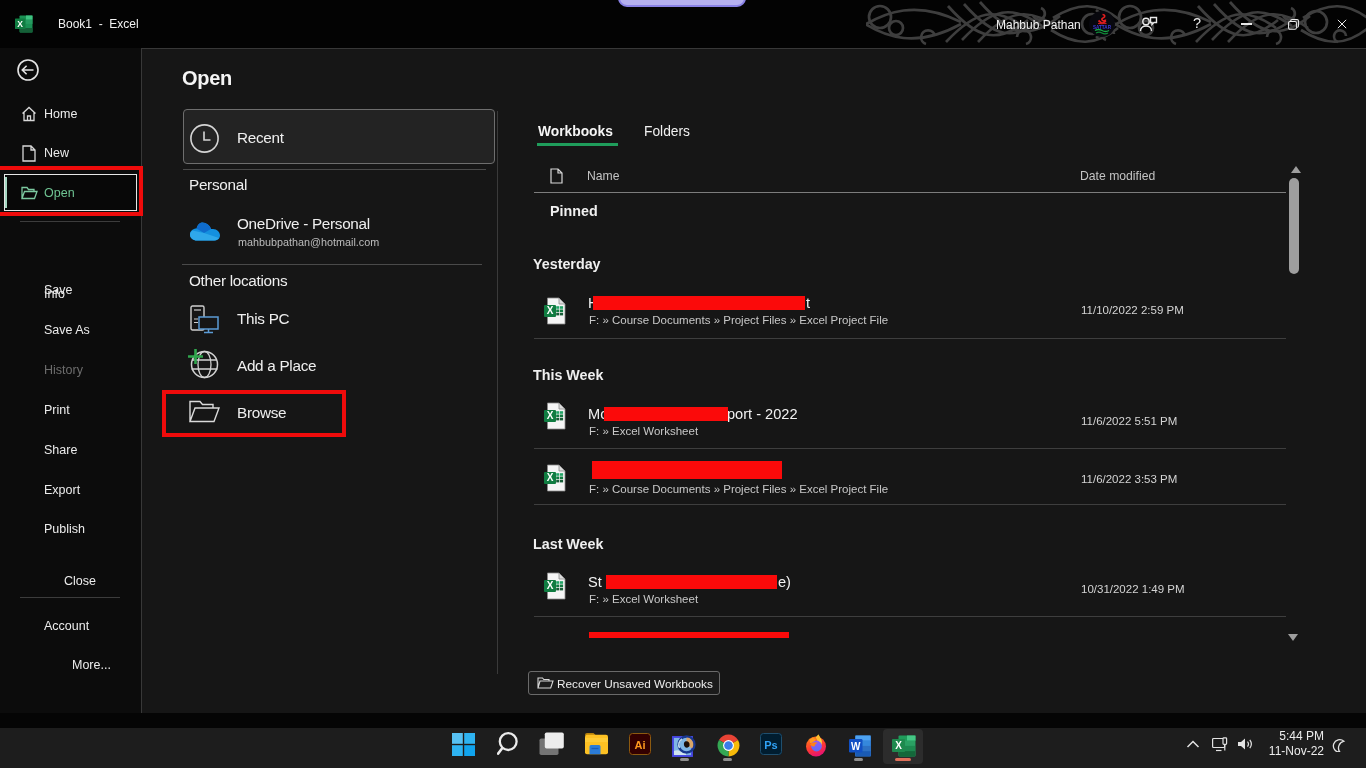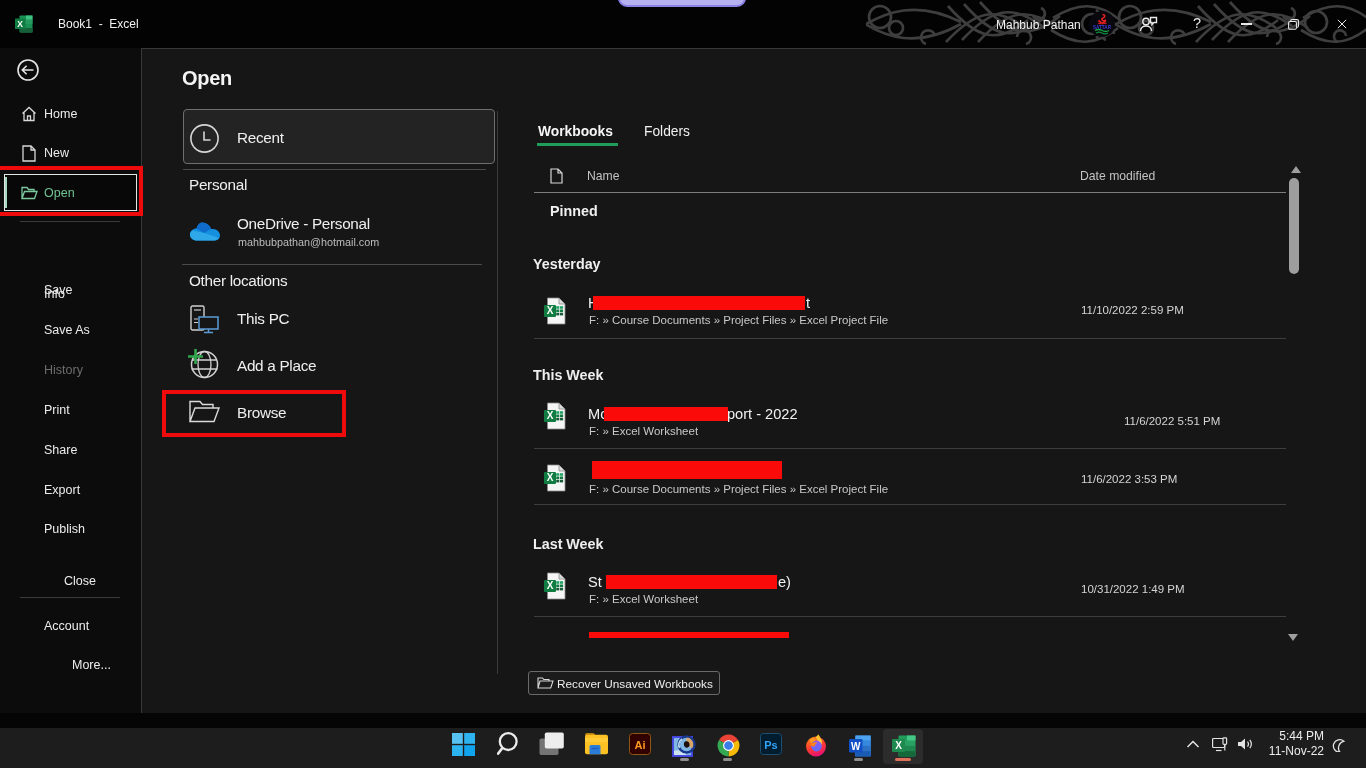--- a/index.html
+++ b/index.html
@@ -240,21 +240,21 @@
 
     <div class="sechead" style="left:391px;top:318px;">This Week</div>
 
     <svg class="a" style="left:402px;top:353px;" width="22" height="28" viewBox="0 0 22 28">
         <use href="#xlicon"></use>
       </svg>
     <div class="ftitle" style="left:446px;top:357px;">Mo</div>
     <div class="redfill" style="left:462px;top:358px;width:124px;height:14px;"></div>
     <div class="ftitle" style="left:585px;top:357px;">port - 2022</div>
     <div class="fsub" style="left:447px;top:376px;">F: » Excel Worksheet</div>
-    <div class="fdate" style="left:939px;top:366px;margin-left:43px;">11/6/2022 5:51 PM</div>
+    <div class="fdate" style="left:939px;top:366px;">11/6/2022 5:51 PM</div>
     <div class="sep" style="left:392px;top:399px;width:752px;"></div>
 
     <svg class="a" style="left:402px;top:415px;" width="22" height="28" viewBox="0 0 22 28">
         <use href="#xlicon"></use>
       </svg>
     <div class="redfill" style="left:450px;top:412px;width:190px;height:18px;"></div>
     <div class="fsub" style="left:447px;top:434px;">F: » Course Documents » Project Files » Excel Project File</div>
     <div class="fdate" style="left:939px;top:424px;">11/6/2022 3:53 PM</div>
     <div class="sep" style="left:392px;top:455px;width:752px;"></div>
 

